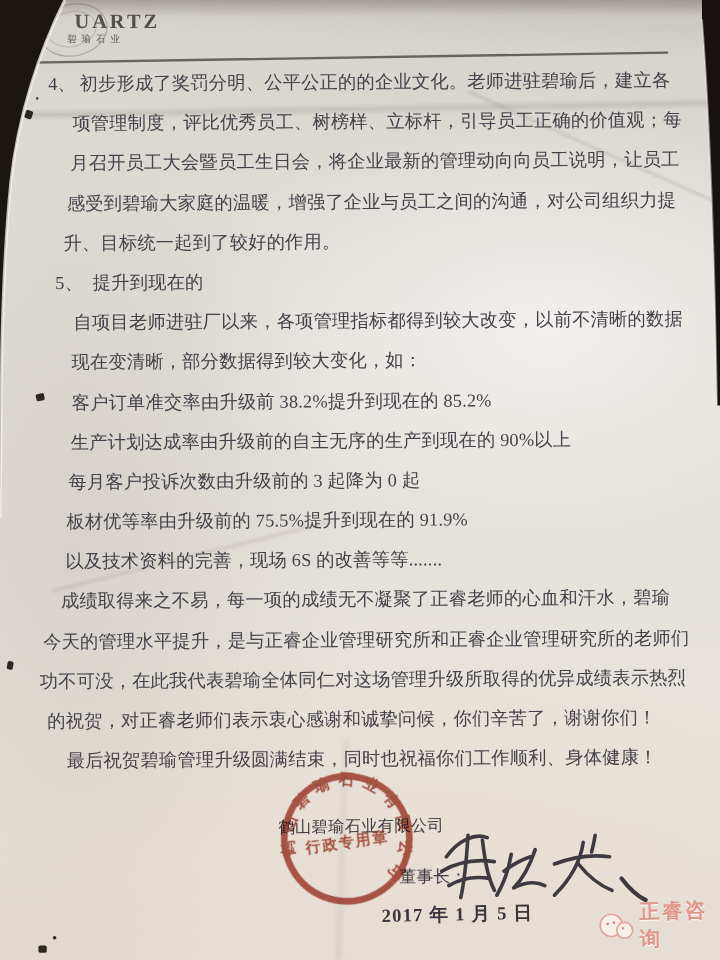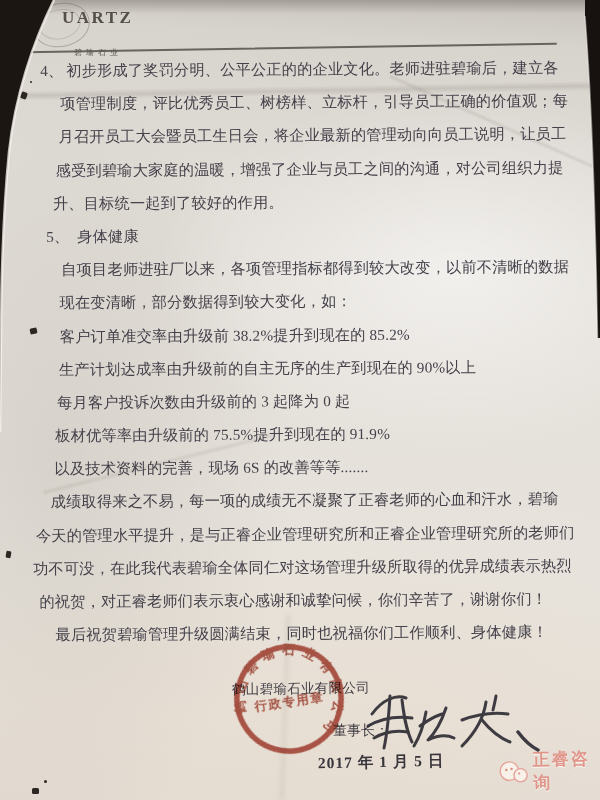--- a/index.html
+++ b/index.html
@@ -27,21 +27,21 @@
   .crease4{left:40px;top:460px;width:240px;height:7px;transform:rotate(-14deg);
     background:linear-gradient(180deg,transparent,rgba(128,120,110,.14),transparent);}
 
   
   .emblem{position:absolute;left:32px;top:3px;width:56px;height:42px;border-radius:50%;
     border:1.3px solid rgba(100,92,85,.38);transform:rotate(-12deg);}
   .emblem::after{content:"";position:absolute;left:6px;top:5px;width:40px;height:28px;
     border-radius:50%;border:1px solid rgba(110,102,94,.22);}
   .brand{position:absolute;left:62px;top:8px;font-size:17px;letter-spacing:2.5px;
     font-weight:600;color:#544f49;}
-  .brand-sub{position:absolute;left:74px;top:27px;font-size:8px;letter-spacing:4px;color:#5d5852;margin-top:20px;}
+  .brand-sub{position:absolute;left:56px;top:27px;font-size:8px;letter-spacing:4px;color:#5d5852;}
   .rule{position:absolute;left:25px;top:47px;width:532px;height:2.2px;background:#54504a;
     border-radius:2px;transform:rotate(-0.9deg);opacity:.85;}
 
   
   .bodytext{position:absolute;left:30px;top:54px;width:552px;transform:rotate(-0.35deg);
     transform-origin:0 0;color:#44414a;font-size:15.2px;letter-spacing:.2px;}
   .ln{height:33.2px;line-height:33.2px;white-space:nowrap;}
   .mk{margin-right:3px;}
   .l1{margin-left:10px;} .l2{margin-left:30px;} .l3{margin-left:28px;} .l4{margin-left:25px;}
   .l5{margin-left:22px;} .l6{margin-left:15px;} .l6 .mk{margin-right:8px;}
@@ -93,21 +93,21 @@
     <div class="brand">UARTZ</div>
     <div class="brand-sub">碧瑜石业</div>
     <div class="rule"></div>
 
     <div class="bodytext">
       <div class="ln l1"><span class="mk">4、</span><span>初步形成了奖罚分明、公平公正的的企业文化。老师进驻碧瑜后，建立各</span></div>
       <div class="ln l2"><span>项管理制度，评比优秀员工、树榜样、立标杆，引导员工正确的价值观；每</span></div>
       <div class="ln l3"><span>月召开员工大会暨员工生日会，将企业最新的管理动向向员工说明，让员工</span></div>
       <div class="ln l4"><span>感受到碧瑜大家庭的温暖，增强了企业与员工之间的沟通，对公司组织力提</span></div>
       <div class="ln l5"><span>升、目标统一起到了较好的作用。</span></div>
-      <div class="ln l6"><span class="mk">5、</span><span>身体健康</span></div>
+      <div class="ln l6"><span class="mk">5、</span><span>提升到现在的</span></div>
       <div class="ln l7"><span>自项目老师进驻厂以来，各项管理指标都得到较大改变，以前不清晰的数据</span></div>
       <div class="ln l8"><span>现在变清晰，部分数据得到较大变化，如：</span></div>
       <div class="ln l9"><span>客户订单准交率由升级前 38.2%提升到现在的 85.2%</span></div>
       <div class="ln l10"><span>生产计划达成率由升级前的自主无序的生产到现在的 90%以上</span></div>
       <div class="ln l11"><span>每月客户投诉次数由升级前的 3 起降为 0 起</span></div>
       <div class="ln l12"><span>板材优等率由升级前的 75.5%提升到现在的 91.9%</span></div>
       <div class="ln l13"><span>以及技术资料的完善，现场 6S 的改善等等.......</span></div>
       <div class="ln l14"><span>成绩取得来之不易，每一项的成绩无不凝聚了正睿老师的心血和汗水，碧瑜</span></div>
       <div class="ln l15"><span>今天的管理水平提升，是与正睿企业管理研究所和正睿企业管理研究所的老师们</span></div>
       <div class="ln l16"><span>功不可没，在此我代表碧瑜全体同仁对这场管理升级所取得的优异成绩表示热烈</span></div>

